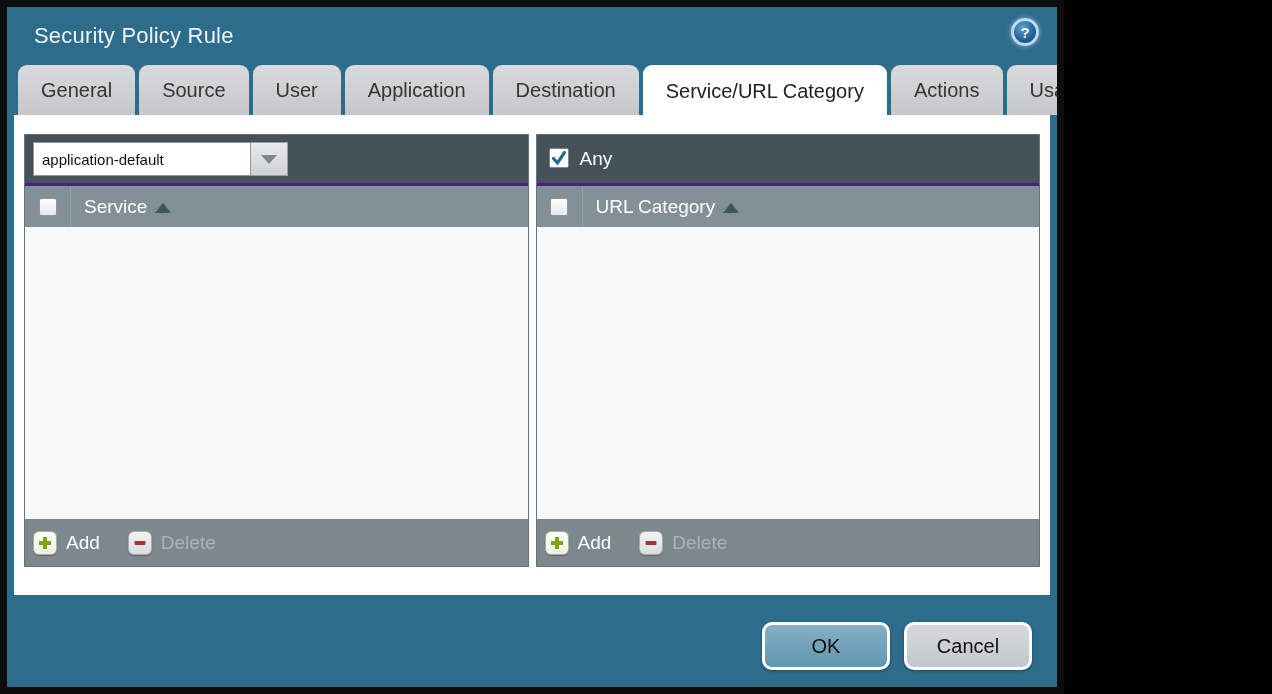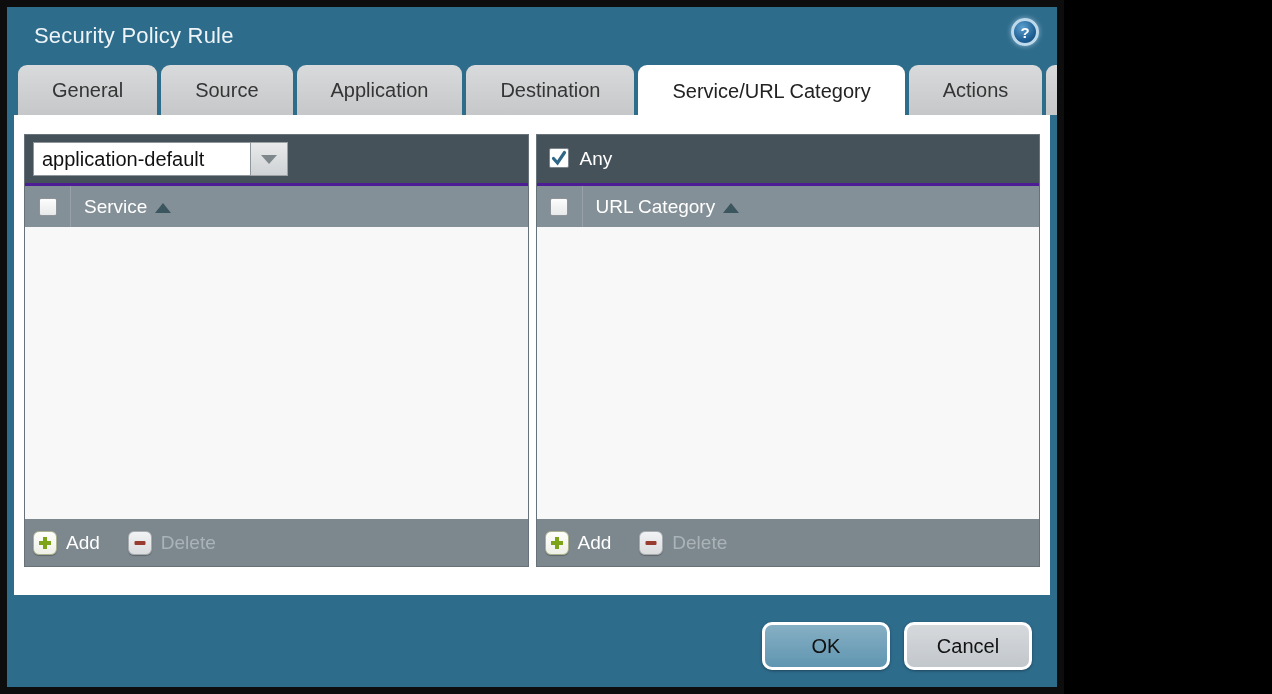--- a/index.html
+++ b/index.html
@@ -17,21 +17,21 @@
     position:absolute; top:11px; right:18px; width:28px; height:28px; border-radius:50%;
     background:radial-gradient(circle at 38% 30%, #5da0cf 0%, #1c5c91 65%, #134a79 100%);
     border:3px solid #bdd9eb; box-shadow:0 0 5px rgba(220,240,255,.55);
     color:#fff; font-weight:bold; font-size:15px; display:flex; align-items:center; justify-content:center;
     cursor:pointer;
   }
 
   
   .tabs { position:absolute; top:58px; left:11px; display:flex; gap:4px; height:50px; z-index:2; }
   .tab {
-    height:50px; padding:0 34px; display:flex; align-items:center; justify-content:center;
+    height:50px; padding:0 23px; display:flex; align-items:center; justify-content:center;
     background:linear-gradient(#d9dadb, #c6c7c8); color:#353535; font-size:20px;
     border-radius:9px 9px 0 0; cursor:pointer; white-space:nowrap;
   }
   .tab.active { background:#ffffff; color:#222; height:52px; }
 
   
   .content {
     position:absolute; top:108px; left:7px; right:7px; height:480px;
     background:#ffffff; display:flex; gap:7px; padding:19px 10px 28px 10px;
   }
@@ -39,21 +39,21 @@
 
   .panel-toolbar { height:48px; background:#46525a; display:flex; align-items:center; padding:0 8px; flex:none; }
   .panel-header  { height:44px; background:#849097; display:flex; align-items:stretch; color:#fff; font-size:19px; flex:none; border-top:3px solid #4c1d95; }
   .panel-body    { flex:1; background:#f8f8f8; }
   .panel-footer  { height:47px; background:#7d888e; display:flex; align-items:center; padding:0 8px; gap:28px; flex:none; }
 
   
   .combo { display:flex; align-items:center; }
   .combo-input {
     width:218px; height:34px; border:1px solid #8f979c; background:#fff; color:#111;
-    font-size:20px; font-family:"Liberation Sans", sans-serif; padding:0 8px; outline:none;
+    font-size:15px; font-family:"Liberation Sans", sans-serif; padding:0 8px; outline:none;
   }
   .combo-btn {
     width:37px; height:34px; border:1px solid #9aa0a4; border-left:none;
     background:linear-gradient(#e8eaeb, #cfd2d4); display:flex; align-items:center; justify-content:center; cursor:pointer;
   }
   .tri-down { width:0; height:0; border-left:8px solid transparent; border-right:8px solid transparent; border-top:9px solid #7e878c; }
 
   
   .cb { width:18px; height:18px; background:linear-gradient(#fdfdfd,#e8e9ea); border:1px solid #8e9499; border-radius:2px; display:flex; align-items:center; justify-content:center; cursor:pointer; }
   .cb.big { width:20px; height:20px; background:#fff; border-color:#7d868c; }
@@ -92,20 +92,21 @@
 <div class="dialog">
 
   <div class="titlebar">
     <div class="title">Security Policy Rule</div>
     <div class="help">?</div>
   </div>
 
   <div class="tabs">
     <div class="tab">General</div>
     <div class="tab">Source</div>
+    <div class="tab">User</div>
     <div class="tab">Application</div>
     <div class="tab">Destination</div>
     <div class="tab active">Service/URL Category</div>
     <div class="tab">Actions</div>
     <div class="tab">Usage</div>
   </div>
 
   <div class="content">
 
     <div class="panel">

